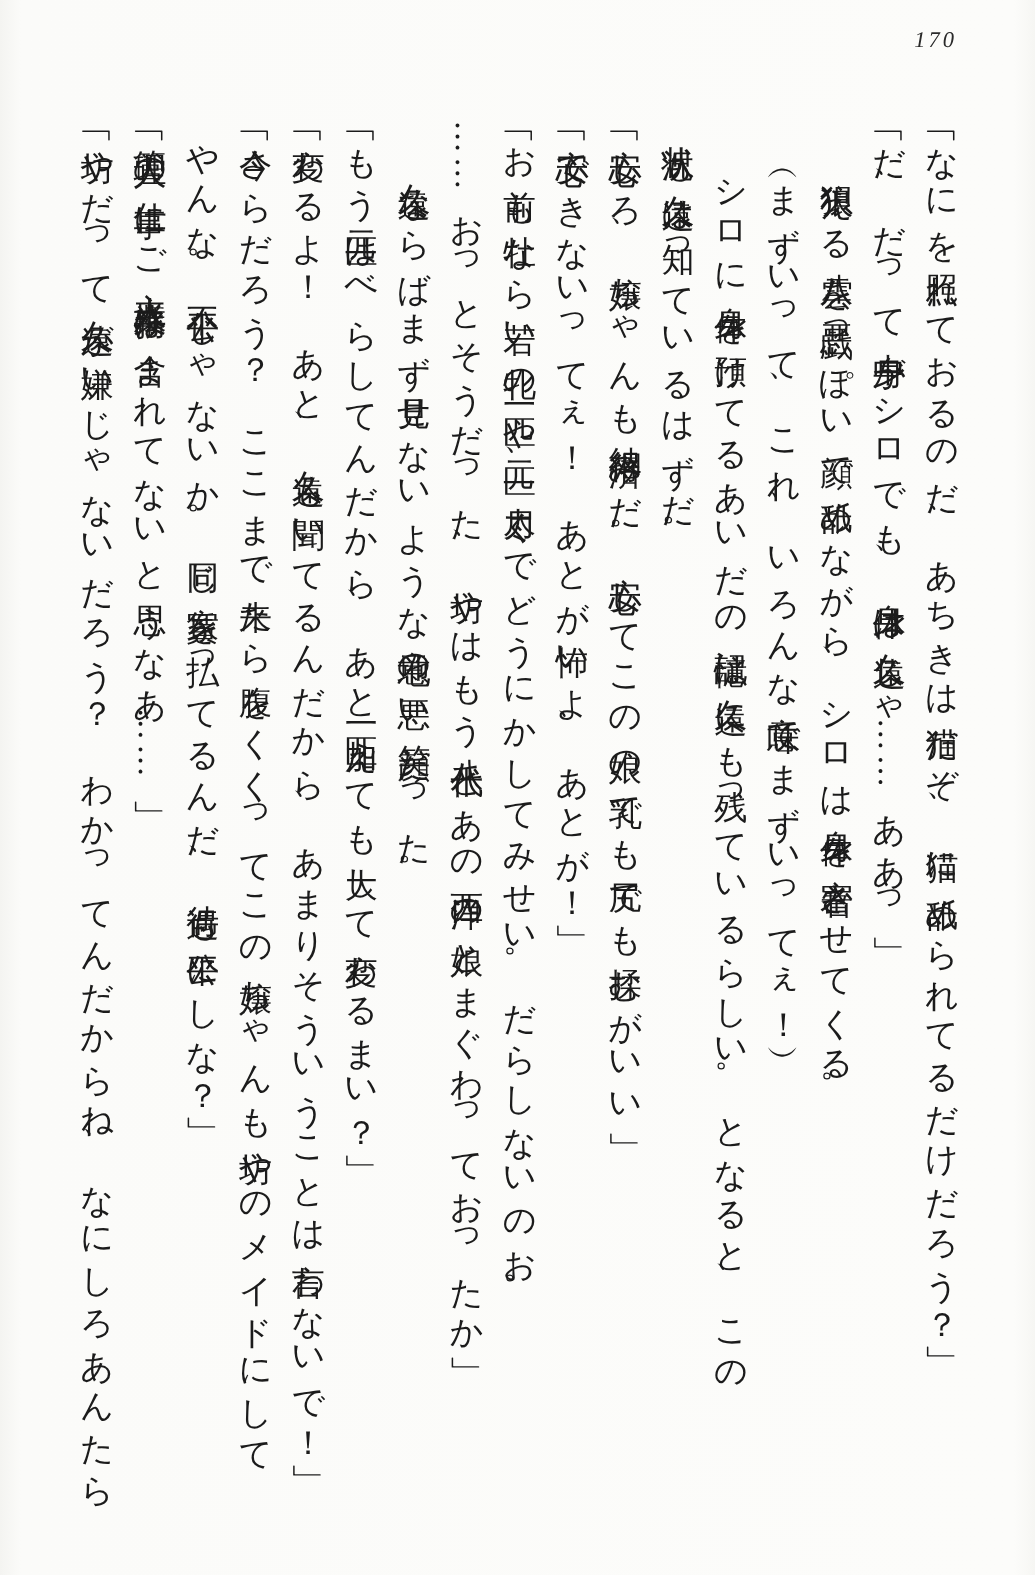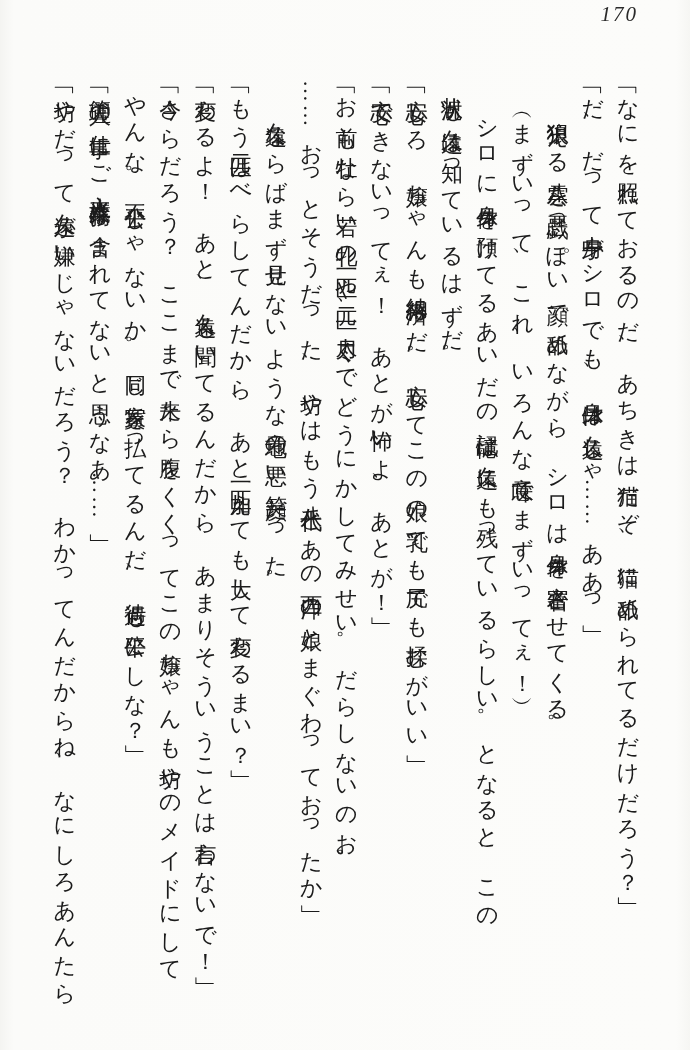--- a/index.html
+++ b/index.html
@@ -13,23 +13,23 @@
   }
   .book-page {
     position: relative;
     width: 690px;
     height: 1050px;
     background: linear-gradient(90deg, #f4f4f1 0%, #fbfbf9 2%, #fcfcfa 98%, #f6f6f3 100%);
     color: #1b1b1b;
   }
   .page-number {
     position: absolute;
-    top: 2px;
+    top: 19px;
     right: 52px;
-    font-size: 21px;
+    font-size: 15px;
     font-style: italic;
     letter-spacing: 2px;
     color: #2a2a2a;
   }
   .text-area {
     position: absolute;
     top: 80px;
     right: 44px;
     width: 602px;
     height: 956px;

